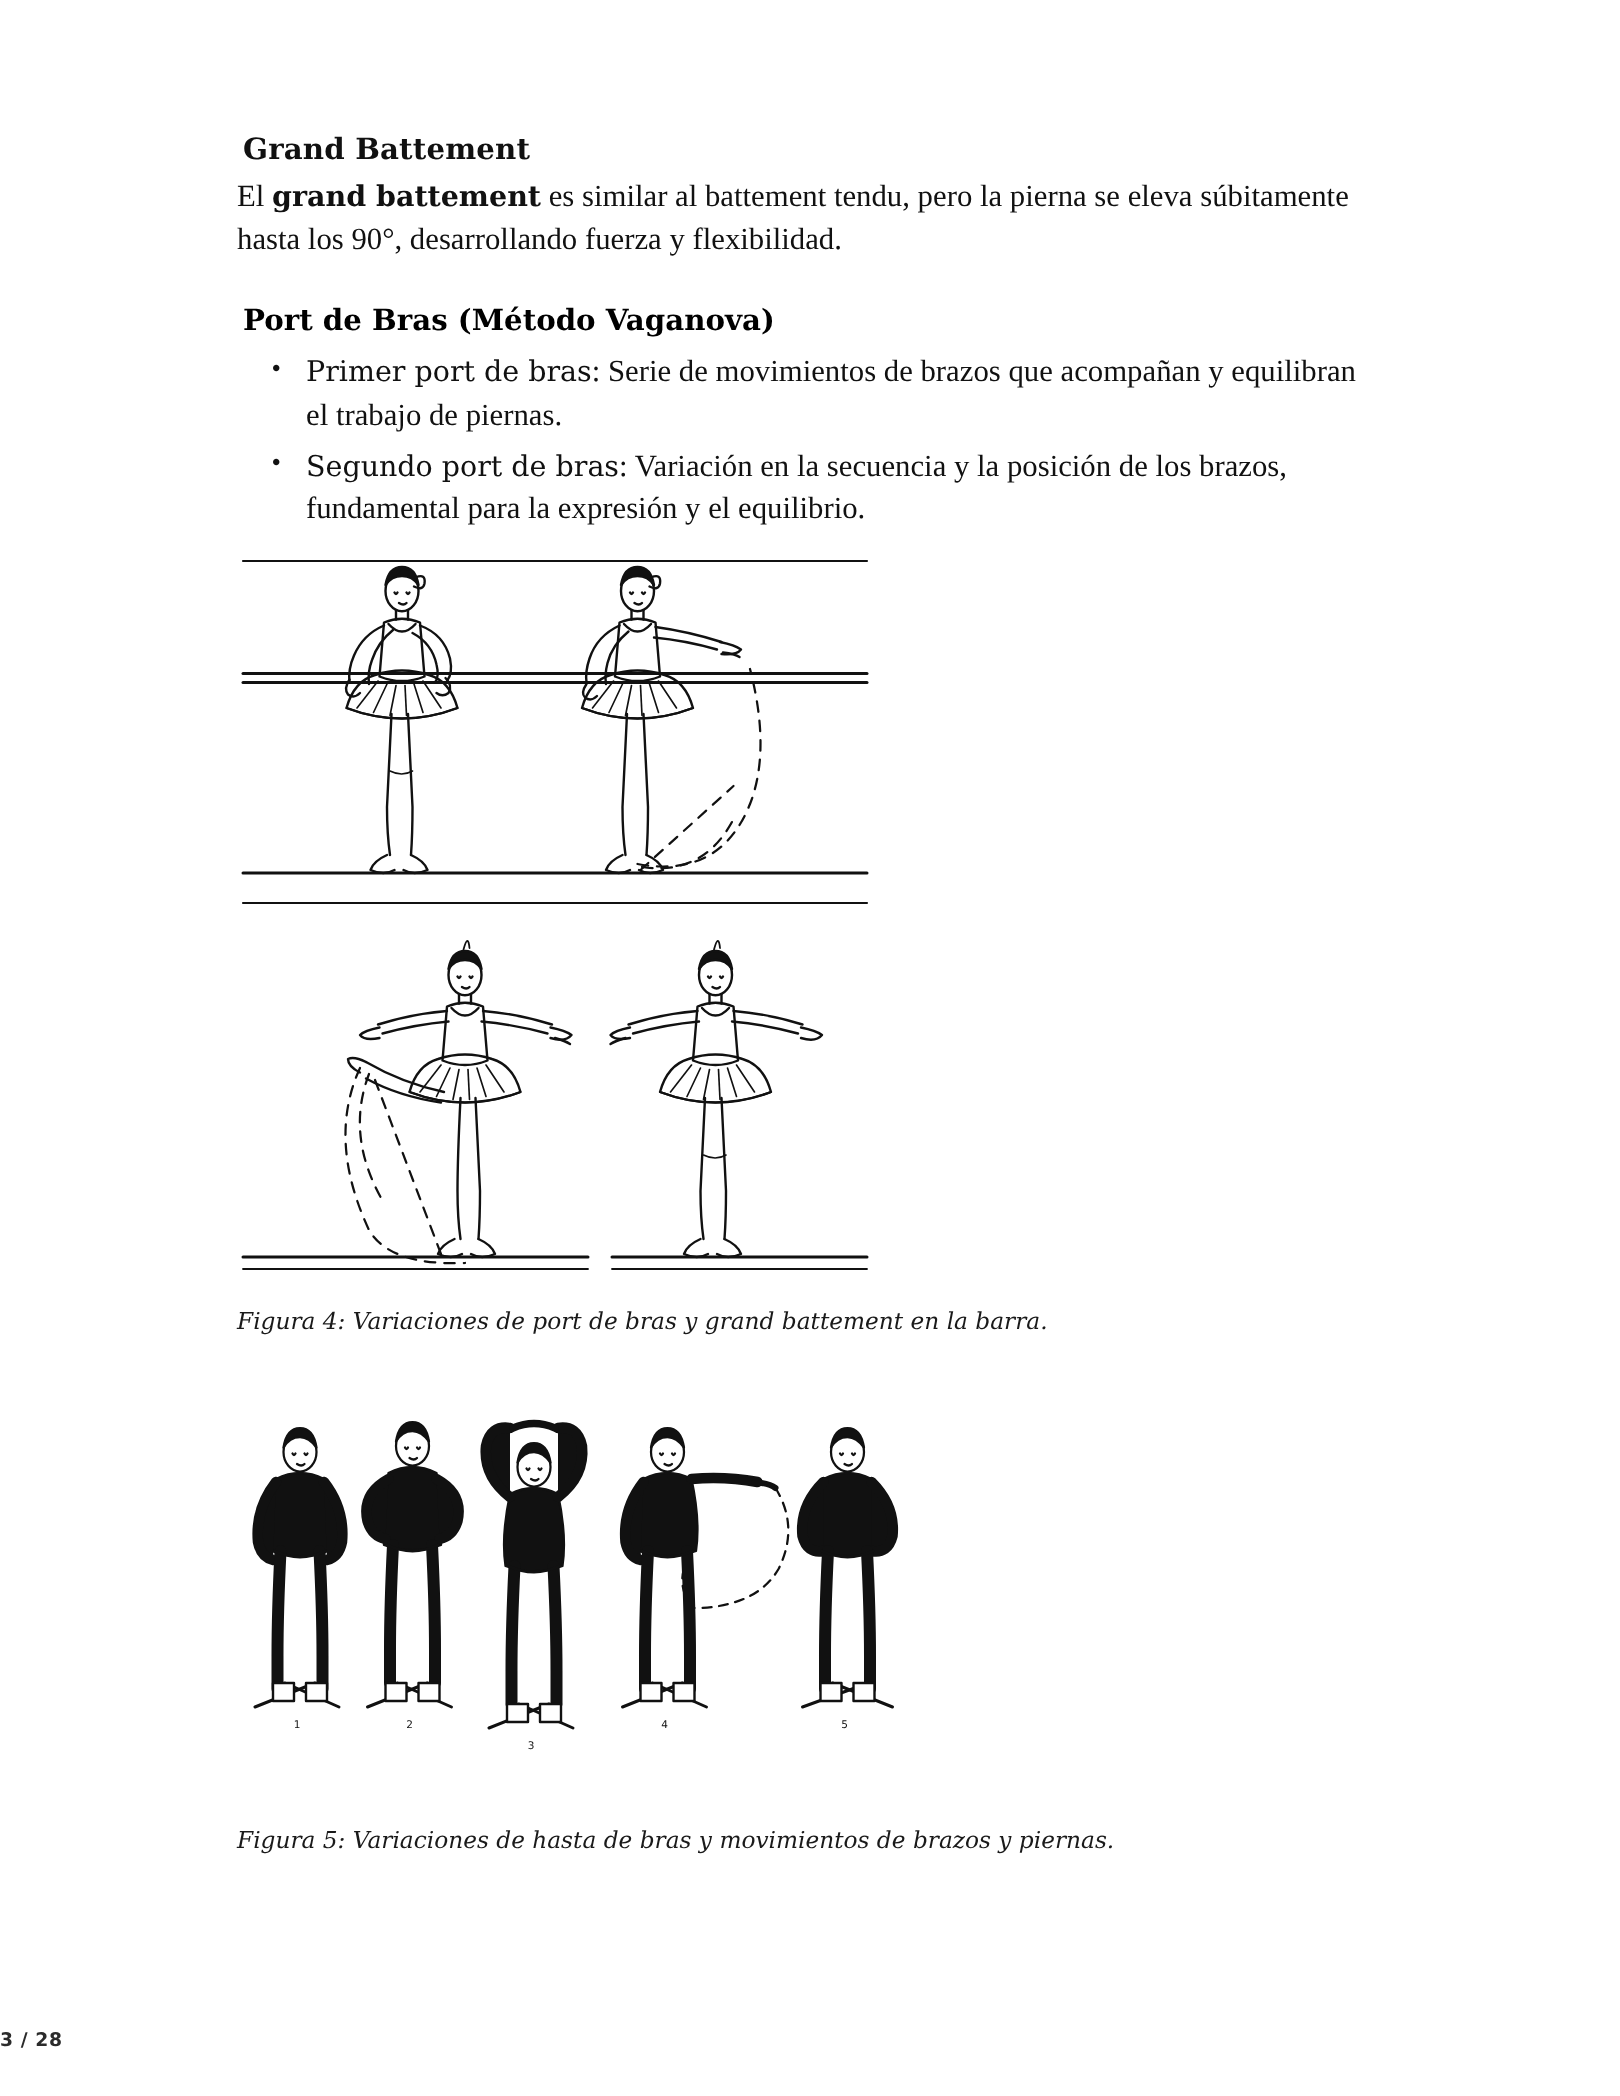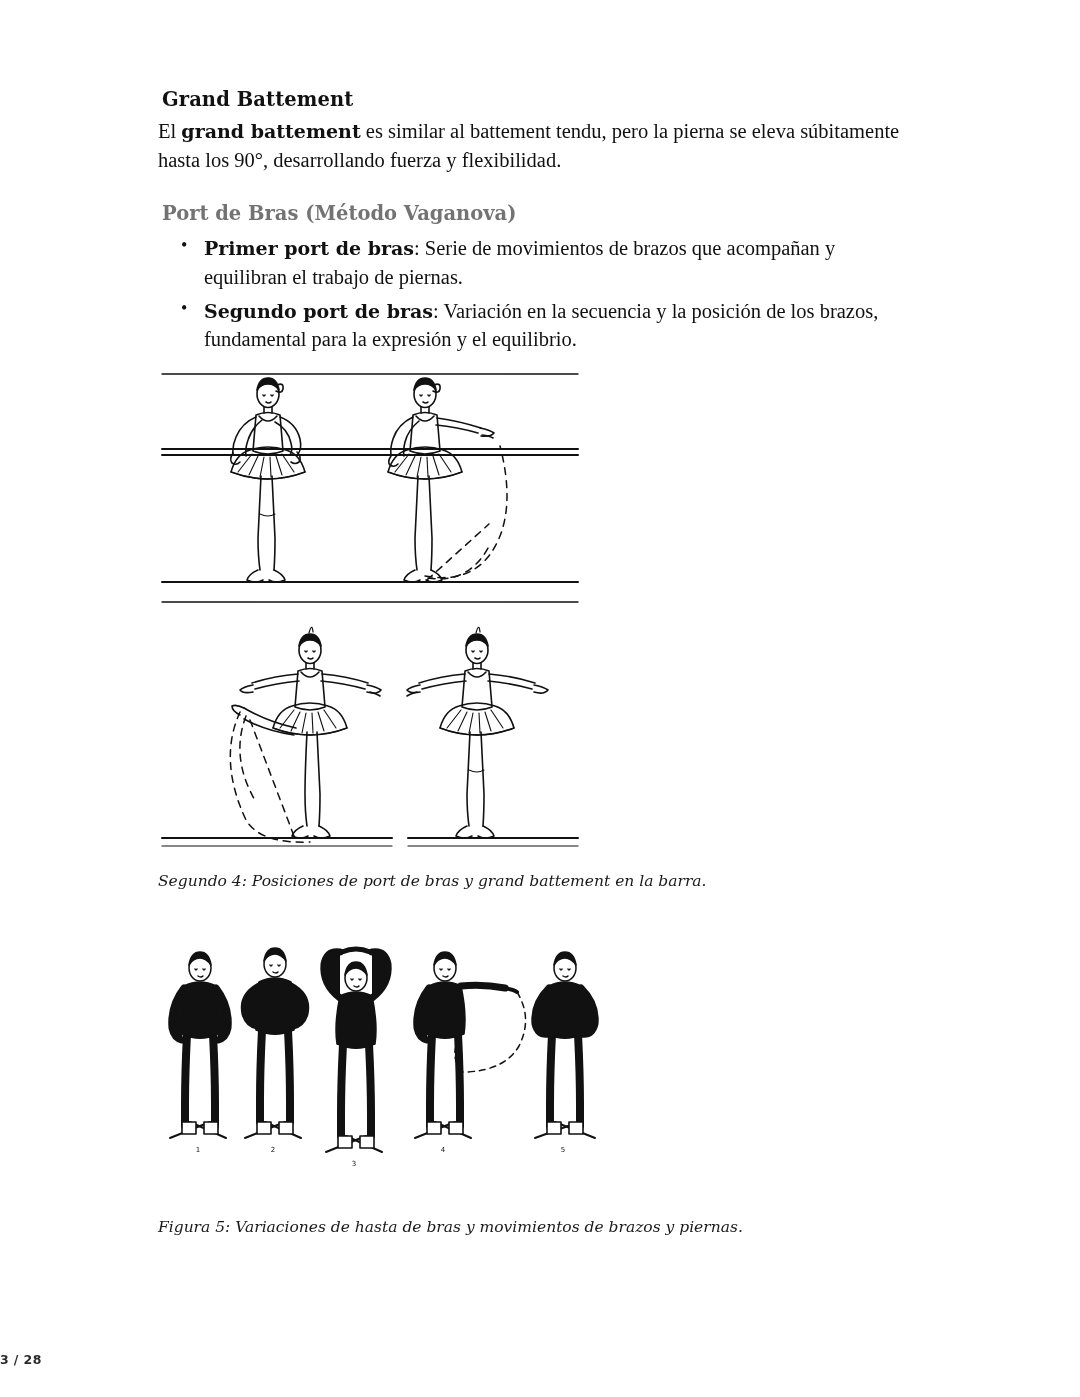--- a/index.html
+++ b/index.html
@@ -41,21 +41,21 @@
     line-height: 1.42;
     margin: 0 0 19px 0;
     color: #111111;
   }
   p.body-text b { font-family: "DejaVu Serif", serif; font-weight: 700; font-size: 19px;}
   h2.section-title-2 {
     font-family: "DejaVu Serif", serif;
     font-size: 19.5px;
     font-weight: 700;
     margin: 27px 0 9px 4px;
-    color: #737373;
+    color: #000000;
   }
   ul.bullets {
     margin: 0;
     padding: 0 0 0 46px;
     list-style: none;
   }
   ul.bullets li {
     position: relative;
     font-size: 20.5px;
     line-height: 1.40;
@@ -63,21 +63,21 @@
     color: #111111;
   }
   ul.bullets li::before {
     content: "\2022";
     position: absolute;
     left: -23px;
     top: -1px;
     font-size: 18px;
     color: #111111;
   }
-  ul.bullets li b { font-family: "DejaVu Serif", serif; font-weight: 700; font-size: 19px; }
+  ul.bullets li b { font-family: "DejaVu Serif", serif; font-weight: 400; font-size: 19px; }
 
   .figure-block { margin-top: 16px; }
   .figure-caption {
     font-style: italic;
     font-size: 15.5px;
     color: #1a1a1a;
     margin: 12px 0 0 0;
     font-family: "DejaVu Serif", serif;
   }
 
@@ -318,21 +318,21 @@
             <path d="M-10,190 q-9,4 -11,10 q9,4 16,0"></path>
             <path d="M6,190 q9,4 11,10 q-9,4 -16,0"></path>
           </g>
 
           <line x1="2" y1="468" x2="232" y2="468" stroke-width="2"></line>
           <line x1="2" y1="476" x2="232" y2="476" stroke-width="1.2"></line>
           <line x1="248" y1="468" x2="418" y2="468" stroke-width="2"></line>
           <line x1="248" y1="476" x2="418" y2="476" stroke-width="1.2"></line>
         </svg>
       </div>
-      <p class="figure-caption">Segundo 4: Posiciones de port de bras y grand battement en la barra.</p>
+      <p class="figure-caption">Figura 4: Variaciones de port de bras y grand battement en la barra.</p>
     </div>
 
     <div class="figure-block">
       <div class="fig5">
         <svg viewBox="0 0 480 290" width="480" height="290" fill="none" stroke="#111" stroke-width="1.5" stroke-linecap="round" stroke-linejoin="round">
 
           <g transform="translate(40,40)">
             <ellipse cx="0" cy="12" rx="11" ry="13" fill="none"></ellipse>
             <path d="M-11,9 q2,-13 11,-13 q9,0 11,13 q-5,-7 -11,-7 q-7,0 -11,7z" fill="#111"></path>
             <path d="M-5,13 q1,2 2,0"></path>

